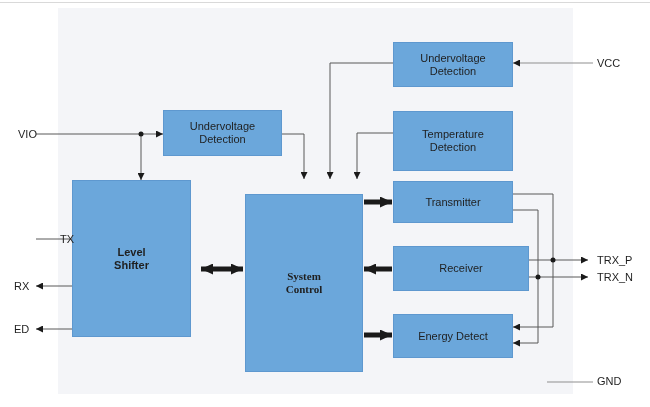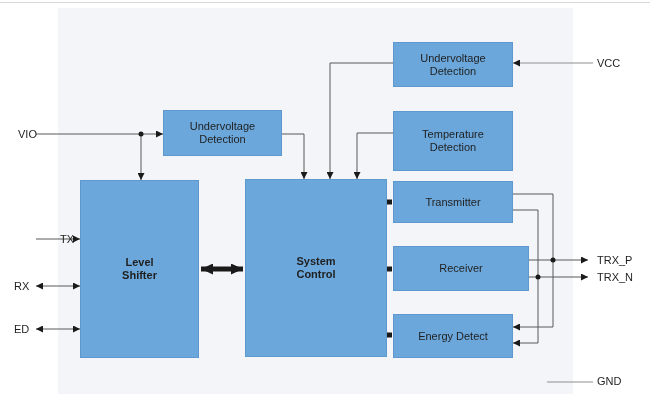--- a/index.html
+++ b/index.html
@@ -114,24 +114,24 @@
 
   <div class="block" style="left:163px; top:110px; width:119px; height:46px;">Undervoltage
 Detection</div>
 
   <div class="block" style="left:393px; top:42px; width:120px; height:45px;">Undervoltage
 Detection</div>
 
   <div class="block" style="left:393px; top:111px; width:120px; height:60px;">Temperature
 Detection</div>
 
-  <div class="block bold" style="left:80px; top:180px; width:119px; height:178px;">Level
+  <div class="block bold" style="left:72px; top:180px; width:119px; height:157px;">Level
 Shifter</div>
 
-  <div class="block bold" style="left:245px; top:179px; width:142px; height:178px;">System
+  <div class="block bold" style="left:245px; top:194px; width:118px; height:178px;font-family:Liberation Serif, serif;">System
 Control</div>
 
   <div class="block" style="left:393px; top:181px; width:120px; height:42px;">Transmitter</div>
 
   <div class="block" style="left:393px; top:246px; width:136px; height:45px;">Receiver</div>
 
   <div class="block" style="left:393px; top:314px; width:120px; height:44px;">Energy Detect</div>
 
   <div class="pin" style="left:18px;  top:127px;">VIO</div>
   <div class="pin" style="left:16px; top:232px;margin-left:44px;">TX</div>

